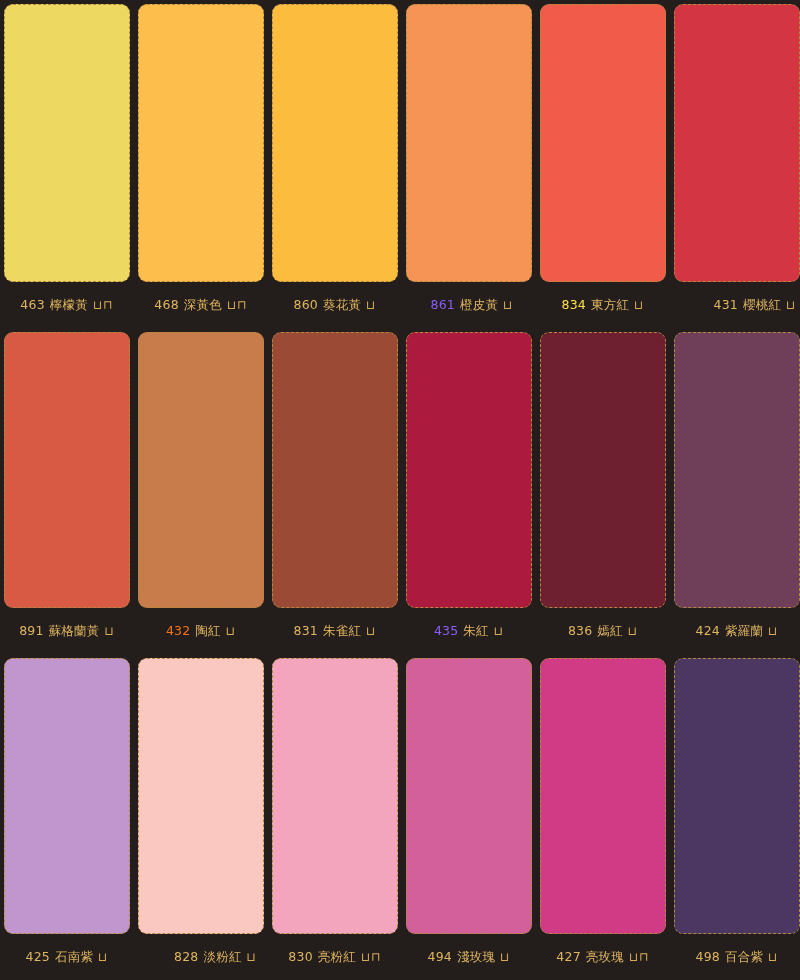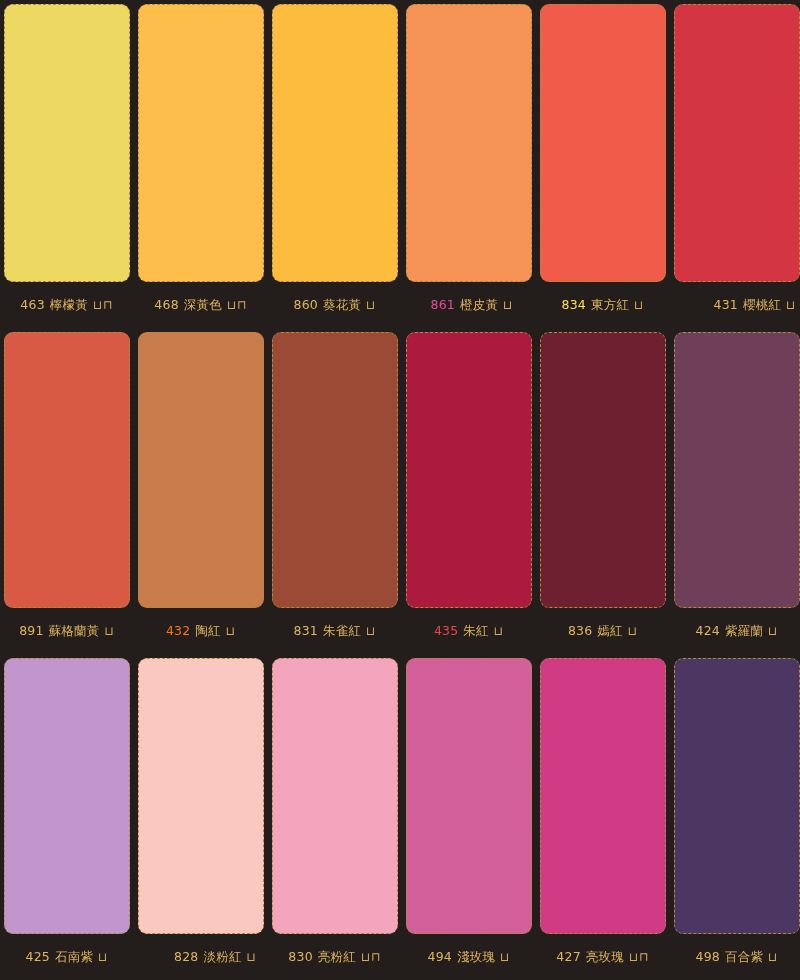--- a/index.html
+++ b/index.html
@@ -87,21 +87,21 @@
       <div class="swatch-chip" style="background: rgb(252, 188, 62); border-color: rgb(178, 137, 63);"></div>
       <div class="swatch-label">
         <span class="swatch-text" style="color: rgb(224, 181, 95);">860</span>
         <span class="swatch-text" style="color: rgb(224, 181, 95);">葵花黃</span>
         <span class="swatch-marks">⊔</span>
       </div>
     </div>
     <div class="swatch-cell row-1">
       <div class="swatch-chip" style="background: rgb(245, 148, 85); border-color: rgb(178, 137, 63);"></div>
       <div class="swatch-label">
-        <span class="swatch-text" style="color: #ec4899; padding-left: 6px;">861</span>
+        <span class="swatch-text" style="color: #8b5cf6; padding-left: 6px;">861</span>
         <span class="swatch-text" style="color: rgb(224, 181, 95);">橙皮黃</span>
         <span class="swatch-marks">⊔</span>
       </div>
     </div>
     <div class="swatch-cell row-1">
       <div class="swatch-chip" style="background: rgb(241, 91, 74); border-color: rgb(178, 137, 63);"></div>
       <div class="swatch-label">
         <span class="swatch-text" style="color: #fde047;">834</span>
         <span class="swatch-text" style="color: rgb(224, 181, 95);">東方紅</span>
         <span class="swatch-marks">⊔</span>
@@ -135,21 +135,21 @@
       <div class="swatch-chip" style="background: rgb(155, 74, 54); border-color: rgb(178, 137, 63);"></div>
       <div class="swatch-label">
         <span class="swatch-text" style="color: rgb(224, 181, 95);">831</span>
         <span class="swatch-text" style="color: rgb(224, 181, 95);">朱雀紅</span>
         <span class="swatch-marks">⊔</span>
       </div>
     </div>
     <div class="swatch-cell row-2">
       <div class="swatch-chip" style="background: rgb(172, 27, 61); border-color: rgb(178, 137, 63);"></div>
       <div class="swatch-label">
-        <span class="swatch-text" style="color: #ef4444;">435</span>
+        <span class="swatch-text" style="color: #8b5cf6;">435</span>
         <span class="swatch-text" style="color: rgb(224, 181, 95);">朱紅</span>
         <span class="swatch-marks">⊔</span>
       </div>
     </div>
     <div class="swatch-cell row-2">
       <div class="swatch-chip" style="background: rgb(110, 32, 48); border-color: rgb(178, 137, 63);"></div>
       <div class="swatch-label">
         <span class="swatch-text" style="color: rgb(224, 181, 95);">836</span>
         <span class="swatch-text" style="color: rgb(224, 181, 95);">嫣紅</span>
         <span class="swatch-marks">⊔</span>

